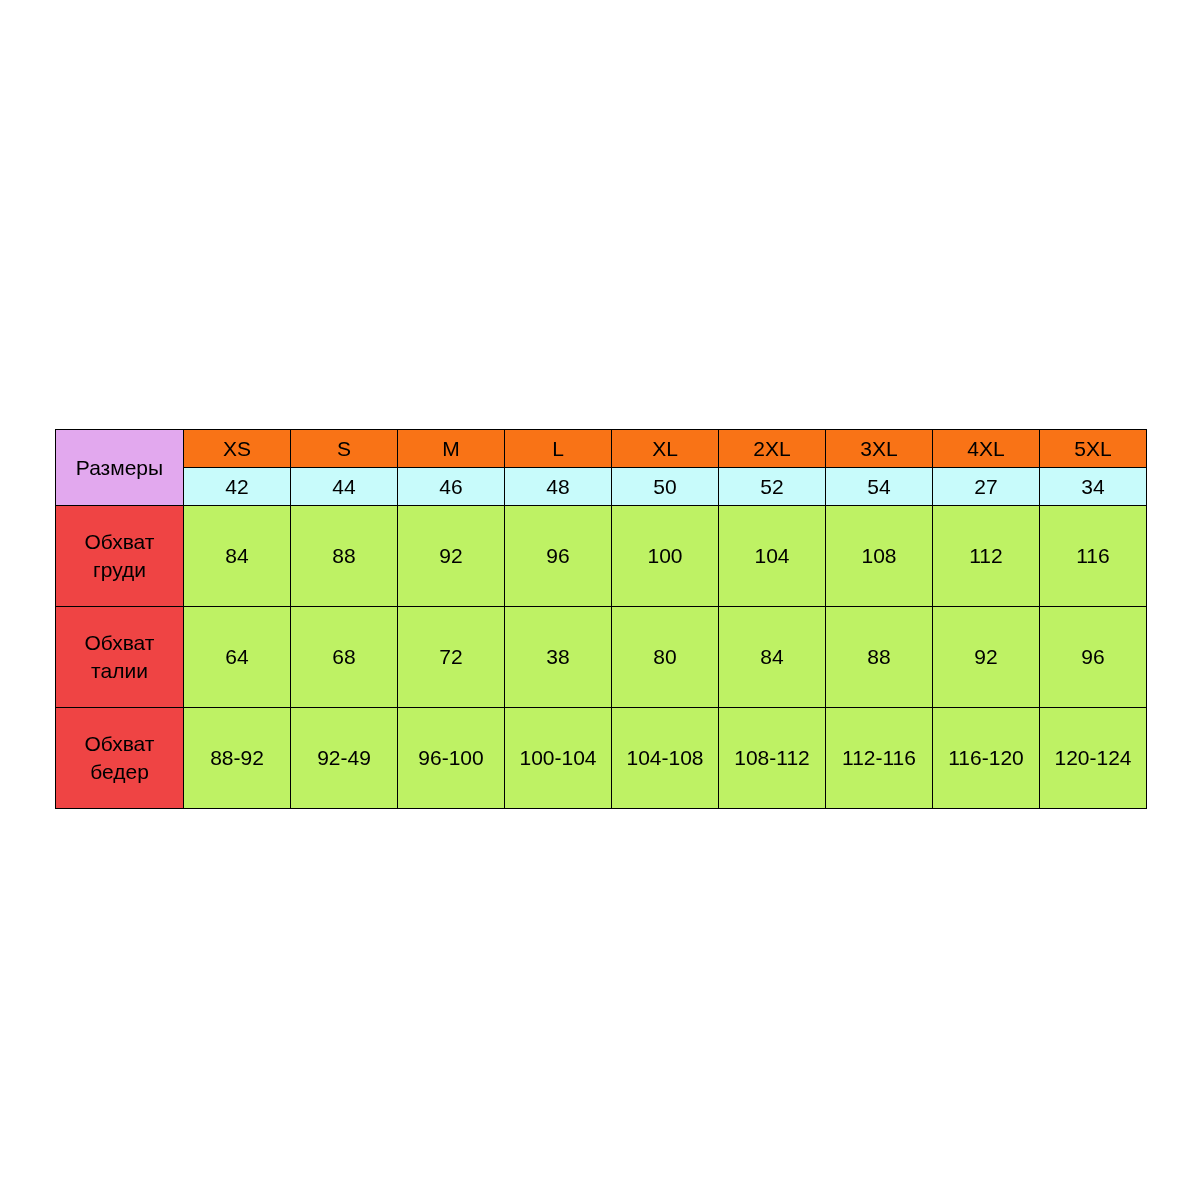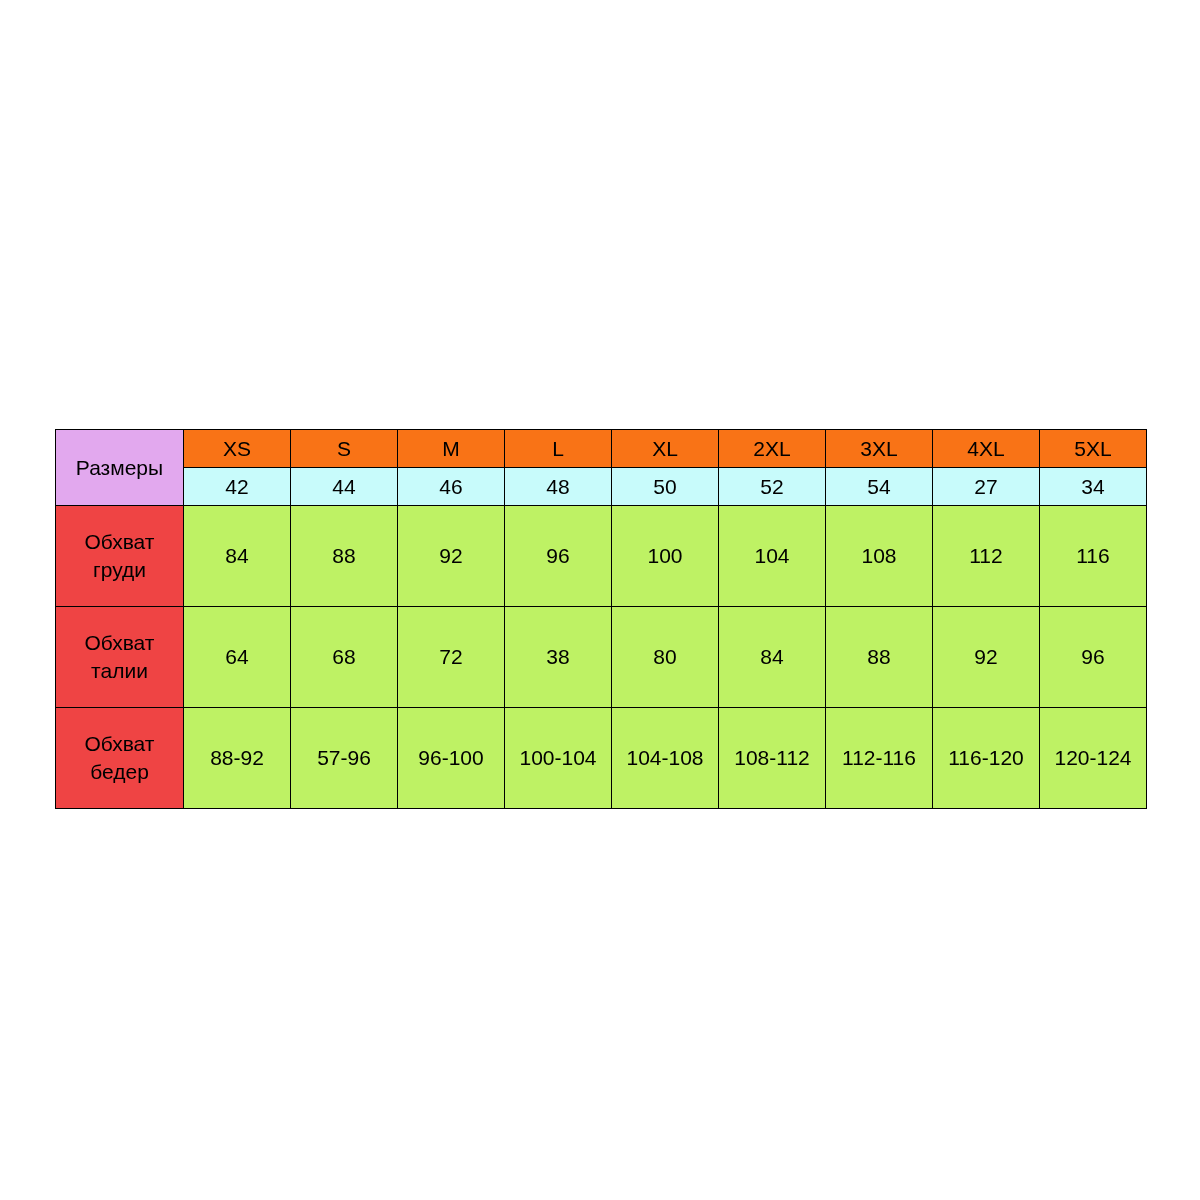--- a/index.html
+++ b/index.html
@@ -149,21 +149,21 @@
         <td class="value">92</td>
         <td class="value">96</td>
       </tr>
 
       <tr>
         <td class="row-label">
           <span>Обхват</span>
           <span>бедер</span>
         </td>
         <td class="value">88-92</td>
-        <td class="value">57-96</td>
+        <td class="value">92-49</td>
         <td class="value">96-100</td>
         <td class="value">100-104</td>
         <td class="value">104-108</td>
         <td class="value">108-112</td>
         <td class="value">112-116</td>
         <td class="value">116-120</td>
         <td class="value">120-124</td>
       </tr>
     </tbody>
   </table>

